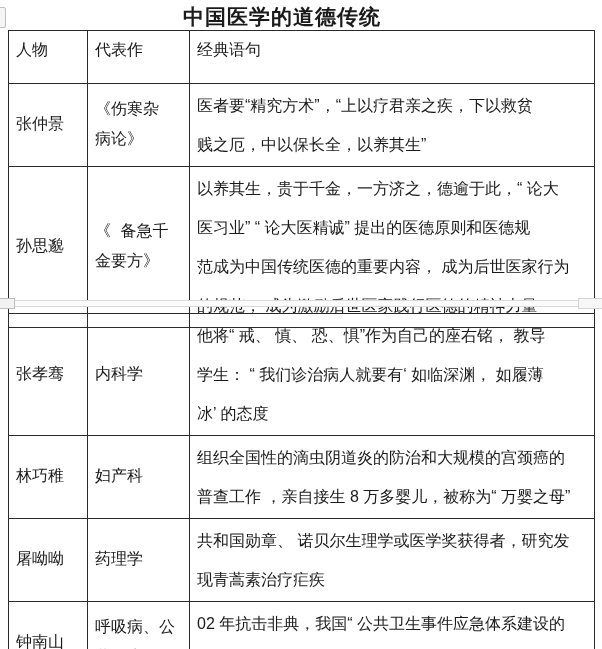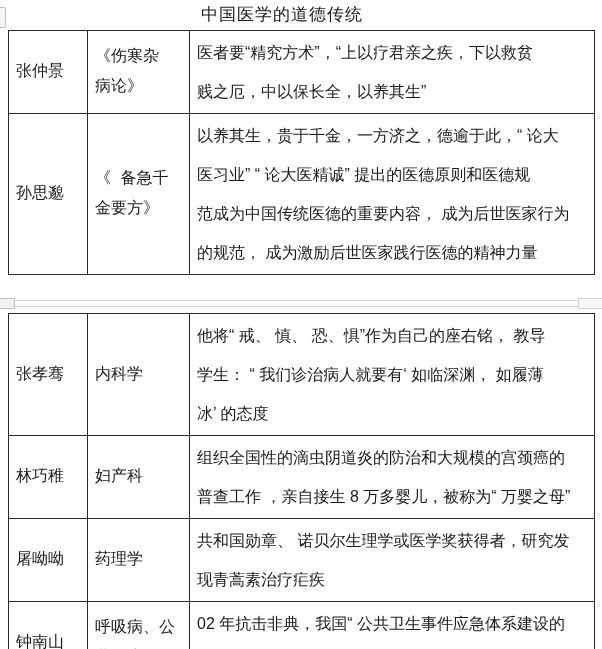--- a/index.html
+++ b/index.html
@@ -8,22 +8,22 @@
     background:#ffffff;
     position:relative;
     font-family:"Liberation Sans", sans-serif;
     color:#1a1a1a;
     overflow:hidden;
   }
   .doc-title{
     position:absolute;
     top:3px;left:0;width:564px;
     text-align:center;
-    font-size:17px;
-    font-weight:normal;
+    font-size:21px;
+    font-weight:bold;
     letter-spacing:1px;
   }
   table.ethics{
     position:absolute;
     left:8px;
     width:586px;
     border-collapse:collapse;
     table-layout:fixed;
   }
   #table-classical{top:30px;}
@@ -92,20 +92,25 @@
 
 <div class="doc-title">中国医学的道德传统</div>
 
 <table class="ethics" id="table-classical">
   <colgroup>
       <col class="c-person">
       <col class="c-work">
       <col class="c-quote">
     </colgroup>
   <tbody>
+      <tr class="header-row">
+    <th>人物</th>
+    <th>代表作</th>
+    <th>经典语句</th>
+  </tr>
   <tr>
     <td class="person-cell">张仲景</td>
     <td class="work-cell">《伤寒杂
 病论》</td>
     <td class="quote-cell">医者要“精究方术”，“上以疗君亲之疾，下以救贫
 贱之厄，中以保长全，以养其生”</td>
   </tr>
   <tr>
     <td class="person-cell">孙思邈</td>
     <td class="work-cell">《 备急千

